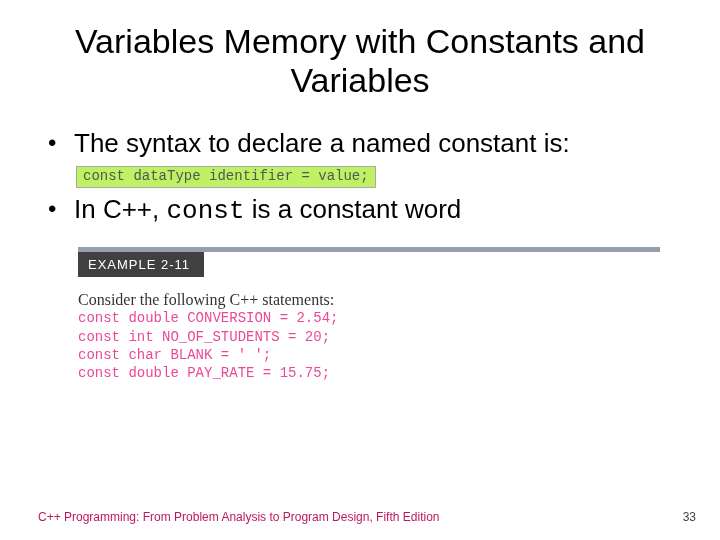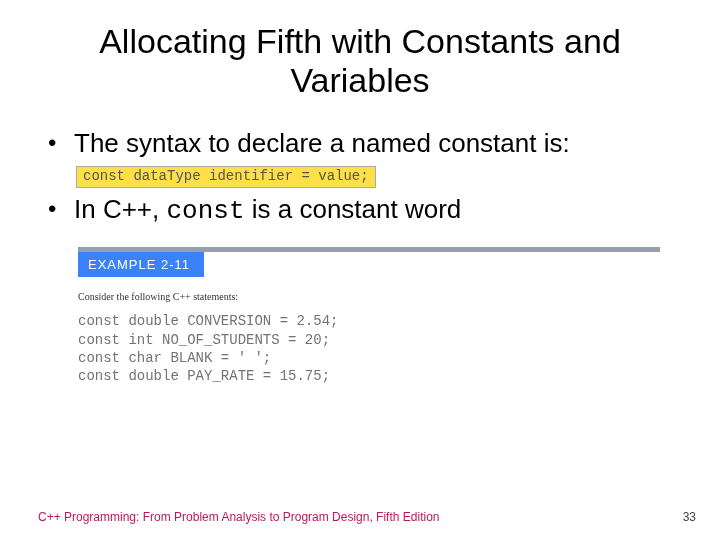--- a/index.html
+++ b/index.html
@@ -45,57 +45,57 @@
     left: 6px;
     top: 0;
     font-size: 24px;
   }
   .uline { text-decoration: underline; }
   .mono  { font-family: "Courier New", monospace; text-align: center; }
   .syntax-box {
     display: inline-block;
     vertical-align: middle;
     border: 1px solid #aaa;
-    background: #fde047;
+    background: #bef264;
     padding: 1px 6px 2px 6px;
     font-family: "Courier New", monospace;
     font-size: 14px;
     color: #555;
     margin-left: 2px;
   }
   .example {
     margin: 20px 0 0 40px;
     width: 582px;
   }
   .ex-rule {
     height: 5px;
     background: #94a0ad;
     width: 100%;
   }
   .ex-badge {
     display: inline-block;
-    background: #3b82f6;
+    background: #404040;
     color: #fff;
     font-size: 13px;
     letter-spacing: 1px;
     padding: 5px 14px 5px 10px;
     margin-top: 0;
     text-align: right;
   }
   .ex-body {
     margin-top: 14px;
     font-family: Georgia, "Times New Roman", serif;
-    font-size: 10px;
+    font-size: 16px;
     color: #333;
   }
   .ex-code {
-    margin-top: 10px;
+    margin-top: 0;
     font-family: "Courier New", monospace;
     font-size: 14px;
-    color: #737373;
+    color: #ec4899;
     line-height: 1.3;
     white-space: pre;
   }
   .footer {
     position: absolute;
     left: 38px;
     bottom: 16px;
     font-size: 12px;
     color: #be185d;
   }
@@ -105,21 +105,21 @@
     bottom: 16px;
     font-size: 12px;
     color: #444;
   }
 </style>
 </head>
 <body>
 
 <div class="slide">
 
-  <h1 class="title">Allocating Fifth with Constants and Variables</h1>
+  <h1 class="title">Variables Memory with Constants and Variables</h1>
 
   <ul class="bullets">
     <li>
       <span>The syntax to declare a named constant is:</span>
       <span class="syntax-box">const dataType identifier = value;</span>
     </li>
     <li>
       <span>In C++, </span><span class="mono">const</span><span> is a constant word</span>
     </li>
   </ul>

